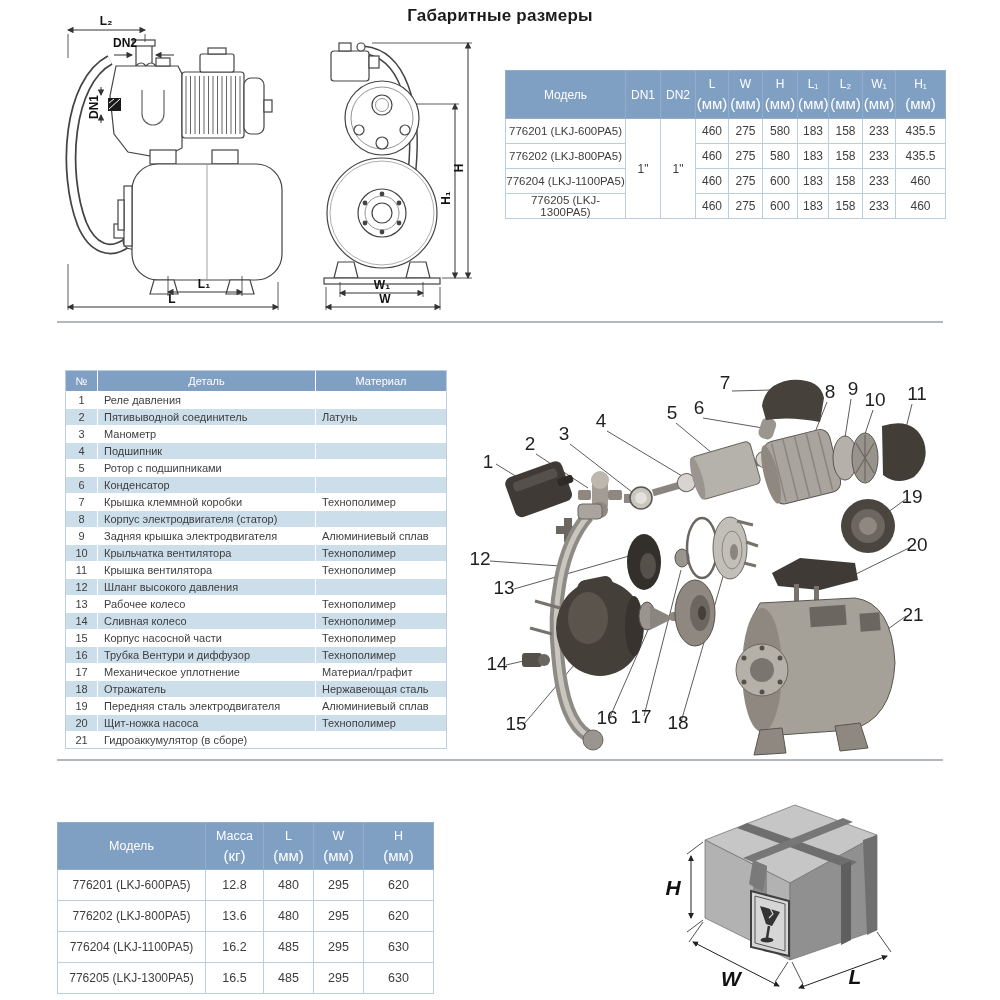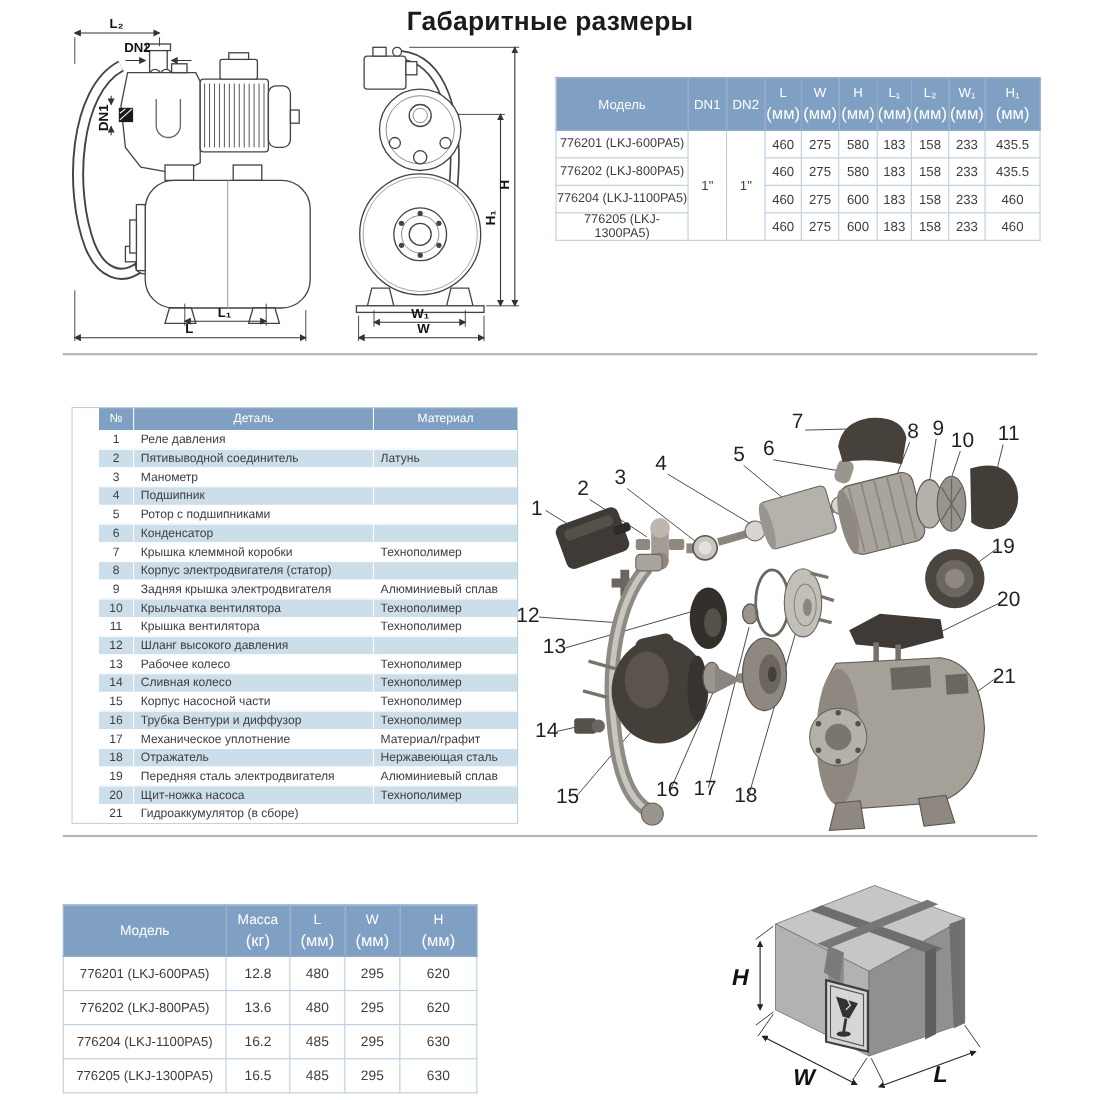--- a/index.html
+++ b/index.html
@@ -1,21 +1,21 @@
 <!DOCTYPE html>
 <html><head>
 <meta charset="utf-8">
 <style>
   html,body{margin:0;padding:0;background:#fff;}
   .page{position:relative;width:1000px;height:1000px;background:#fff;overflow:hidden;
         font-family:"Liberation Sans","DejaVu Sans",sans-serif;color:#3d3d3d;}
-  .title{position:absolute;left:0;width:100%;text-align:center;font-size:24px;
+  .title{position:absolute;left:0;width:100%;text-align:center;font-size:17px;
          font-weight:600;color:#1b1b1b;letter-spacing:.2px;}
   .divider{position:absolute;left:57px;width:886px;height:2px;background:#b2b8bd;}
-  table{border-collapse:collapse;table-layout:fixed;position:absolute;background:#fff;padding-left:24px;}
+  table{border-collapse:collapse;table-layout:fixed;position:absolute;background:#fff;}
   .tbl th{background:#7f9fc3;color:#fff;font-weight:400;border:1px solid #96accb;
           vertical-align:middle;text-align:center;padding:0;}
   .tbl td{border:1px solid #b9cedf;color:#3d3d3d;text-align:center;background:#fff;padding:0;}
   .unit{display:block;font-size:15px;margin-top:4px;}
   
   .dim{left:505px;top:70px;width:440px;font-size:12px;}
   .dim th{height:47px;font-size:12px;}
   .dim td{height:24px;}
   .dim td.model{font-size:11.5px;}
   

